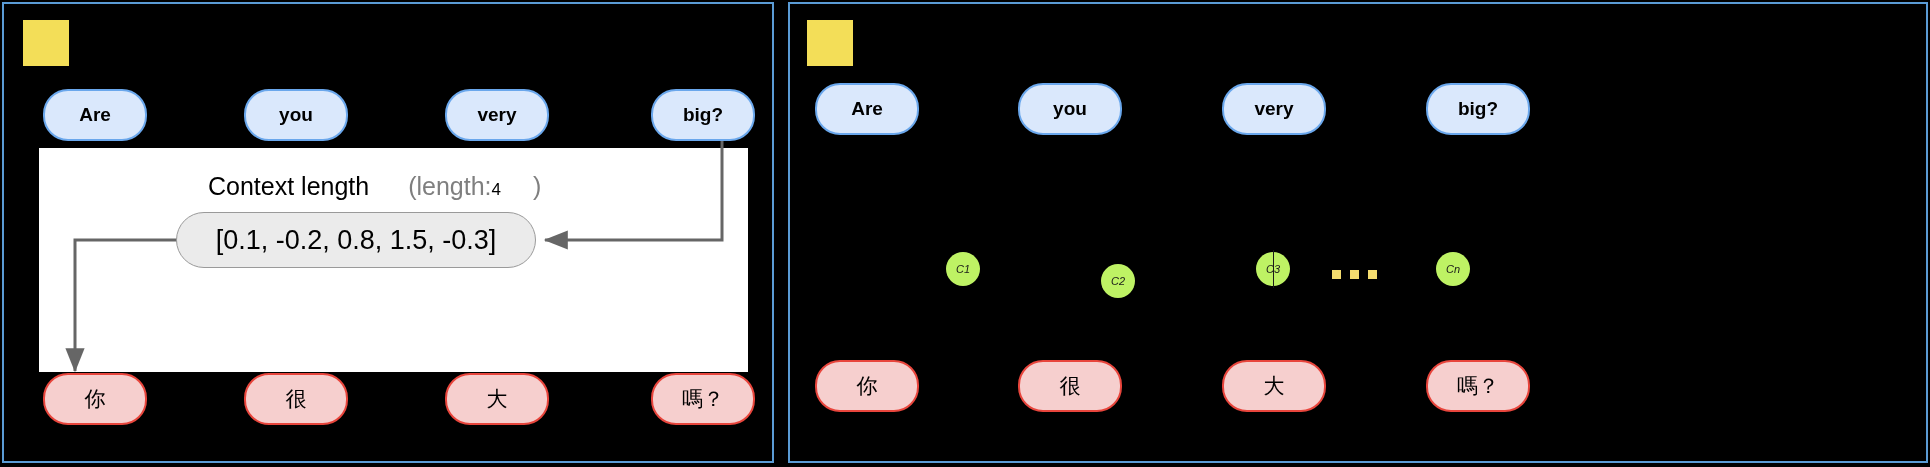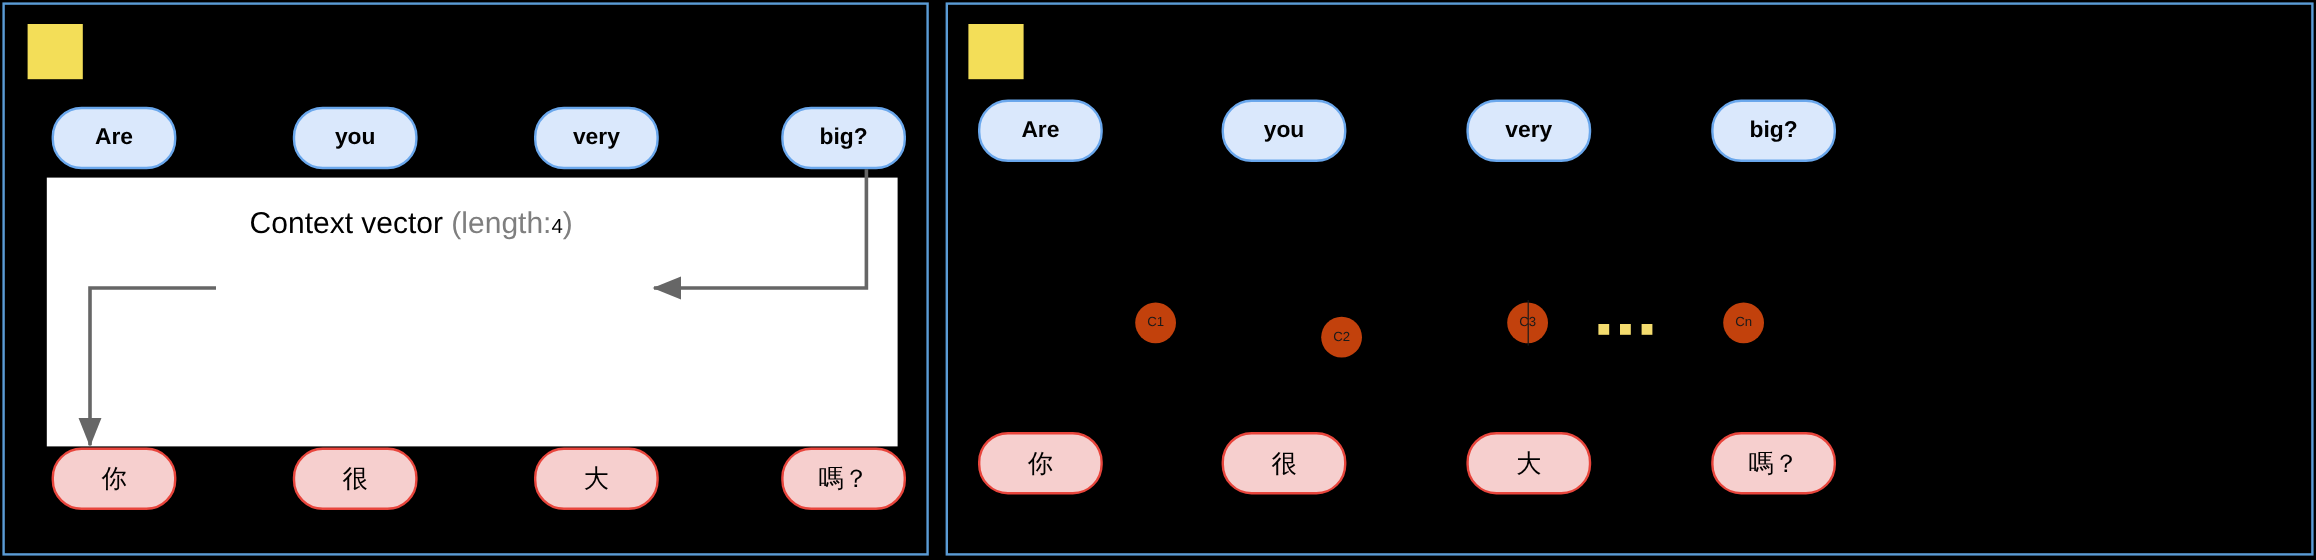--- a/index.html
+++ b/index.html
@@ -16,33 +16,33 @@
   .wordbox{position:absolute;box-sizing:border-box;display:flex;
            align-items:center;justify-content:center;border-radius:25px;}
   .blue{background:#dae8fc;border:2px solid #6aa7ec;
         color:#000;font-weight:bold;font-size:19px;}
   .pink{background:#f6cfce;border:2px solid #e8453c;
         color:#000;font-weight:normal;font-size:21px;}
 
   .whiteplane{position:absolute;background:#fff;}
 
   .cv-label{position:absolute;font-size:25px;color:#000;white-space:nowrap;}
-  .cv-label .muted{color:#7f7f7f;}
+  .cv-label .muted{color:#7f7f7f;margin-left:32px;}
   .cv-label .num{font-size:17px;color:#000;}
 
   .pill{position:absolute;box-sizing:border-box;background:#ebebeb;
         border:1.5px solid #9a9a9a;border-radius:34px;
         display:flex;align-items:center;justify-content:center;
         font-size:27px;color:#000;white-space:nowrap;}
 
   svg.wires{position:absolute;left:0;top:0;overflow:visible;pointer-events:none;}
 
   .circ{position:absolute;width:34px;height:34px;border-radius:50%;
-        background:#c2410c;display:flex;align-items:center;justify-content:center;
-        font-size:11px;color:#1a1a1a;}
+        background:#bef264;display:flex;align-items:center;justify-content:center;
+        font-size:11px;color:#1a1a1a;font-style:italic;}
   .vline{position:absolute;width:1px;background:#1a1a1a;}
   .dots{position:absolute;display:flex;gap:9px;}
   .dots i{display:block;width:9px;height:9px;background:#f4dc6e;}
 </style>
 </head>
 <body>
 
 <div class="stage">
 
   <div class="panel" id="panel-left">
@@ -50,36 +50,37 @@
     <div class="badge" style="left:19px;top:16px;"></div>
 
     <div class="wordbox blue" style="left:39px;top:85px;width:104px;height:52px;">Are</div>
     <div class="wordbox blue" style="left:240px;top:85px;width:104px;height:52px;">you</div>
     <div class="wordbox blue" style="left:441px;top:85px;width:104px;height:52px;">very</div>
     <div class="wordbox blue" style="left:647px;top:85px;width:104px;height:52px;">big?</div>
 
     <div class="whiteplane" style="left:35px;top:144px;width:709px;height:224px;"></div>
 
     <div class="cv-label" style="left:204px;top:168px;">
-      <span>Context vector</span>
+      <span>Context length</span>
       <span class="muted">(length:</span><span class="num">4</span><span class="muted">)</span>
     </div>
 
     <svg class="wires" width="772" height="461">
       <defs>
         <marker id="ah" markerWidth="9" markerHeight="9" refX="7.6" refY="3.2" orient="auto" markerUnits="strokeWidth">
           <path d="M0,0 L8,3.2 L0,6.4 z" fill="#666"></path>
         </marker>
       </defs>
 
       <path d="M718,137 L718,236 L541,236" fill="none" stroke="#666" stroke-width="3" marker-end="url(#ah)"></path>
 
       <path d="M176,236 L71,236 L71,367" fill="none" stroke="#666" stroke-width="3" marker-end="url(#ah)"></path>
     </svg>
 
+    <div class="pill" style="left:172px;top:208px;width:360px;height:56px;">[0.1, -0.2, 0.8, 1.5, -0.3]</div>
 
     <div class="wordbox pink" style="left:39px;top:369px;width:104px;height:52px;">你</div>
     <div class="wordbox pink" style="left:240px;top:369px;width:104px;height:52px;">很</div>
     <div class="wordbox pink" style="left:441px;top:369px;width:104px;height:52px;">大</div>
     <div class="wordbox pink" style="left:647px;top:369px;width:104px;height:52px;">嗎？</div>
   </div>
 
   <div class="panel" id="panel-right">
 
     <div class="badge" style="left:17px;top:16px;"></div>

